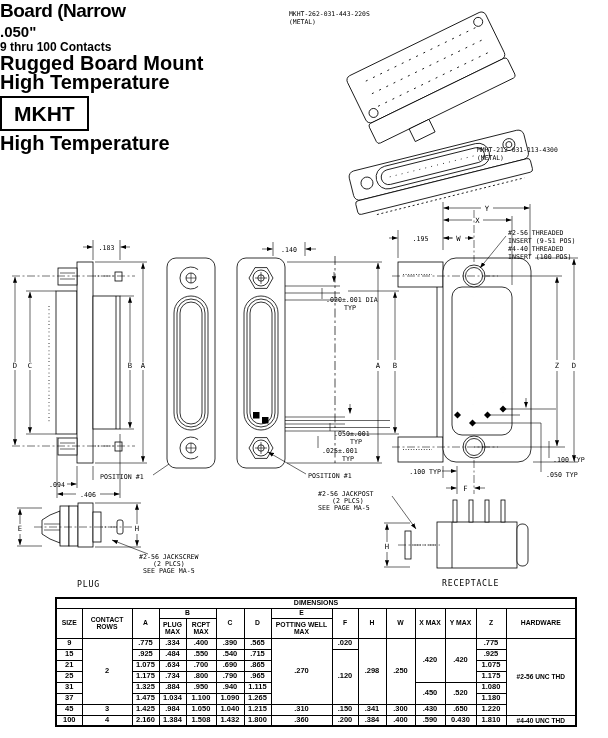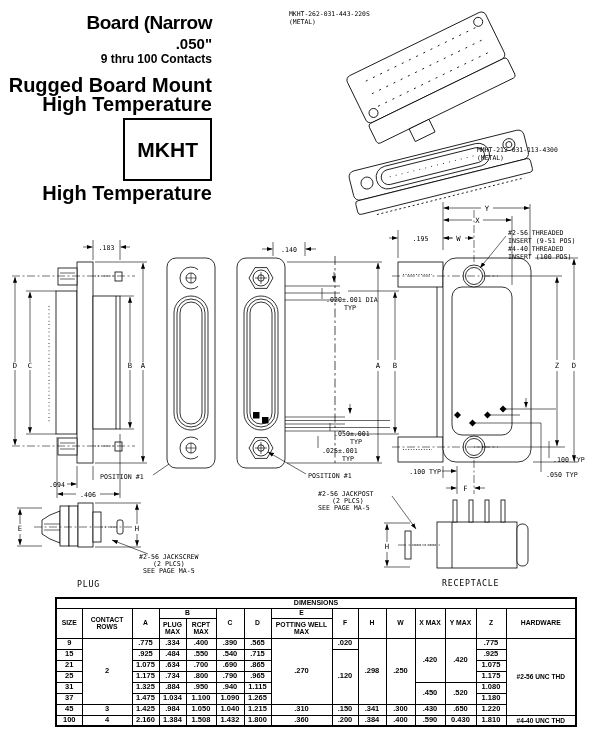--- a/index.html
+++ b/index.html
@@ -1,23 +1,23 @@
 <!DOCTYPE html>
 <html><head>
 <meta charset="utf-8">
 <style>
 *{margin:0;padding:0;box-sizing:border-box}
 html,body{width:608px;height:738px;background:#fff;overflow:hidden;position:relative;
   font-family:"Liberation Sans",sans-serif;color:#000}
-.title-block{position:absolute;left:0;top:12px;width:212px;text-align:right;font-weight:bold;z-index:2}
+.title-block{position:absolute;left:0;top:0;width:212px;text-align:left;font-weight:bold;z-index:2}
 .tl1{font-size:19px;line-height:21px;letter-spacing:-.5px}
 .tl2{font-size:15px;line-height:17px;margin-top:2px}
-.tl3{font-size:12px;line-height:14px;margin-bottom:10px}
+.tl3{font-size:12px;line-height:14px;margin-bottom:0}
 .tl4{font-size:20px;line-height:19px}
-.code{display:inline-block;border:2px solid #000;font-size:21px;line-height:23px;padding:18px 12px;margin:4px 0 3px}
+.code{display:inline-block;border:2px solid #000;font-size:21px;line-height:23px;padding:4px 12px;margin:4px 0 3px}
 svg.drawing{position:absolute;left:0;top:0}
 svg text{font-family:"DejaVu Sans Mono",monospace;fill:#000;stroke:none}
 .t{font-size:6.6px}
 .tm{font-size:6.6px;text-anchor:middle}
 .te{font-size:6.6px;text-anchor:end}
 .dl{font-size:7.2px;text-anchor:middle}
 .cap{font-size:8.2px;letter-spacing:.8px}
 .pn{font-size:6.4px}
 .d{stroke:#000;stroke-width:.8;fill:none}
 .dn{stroke:#000;stroke-width:.6;fill:none}

